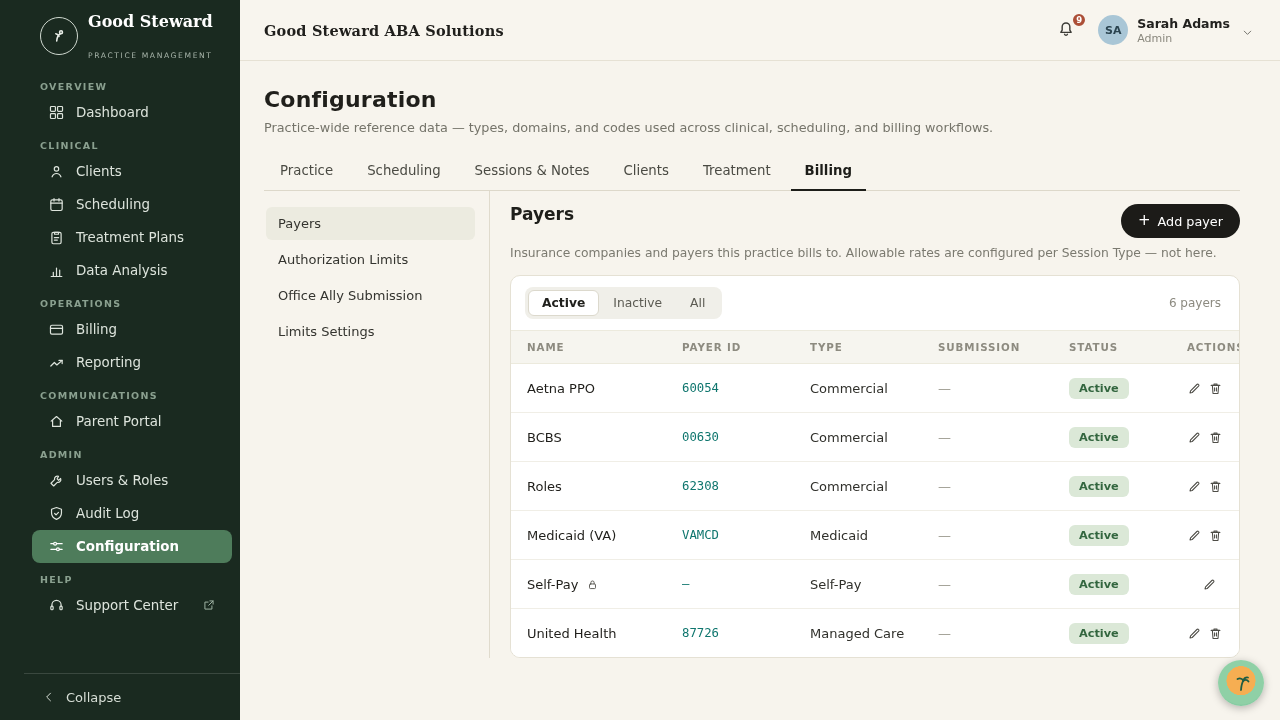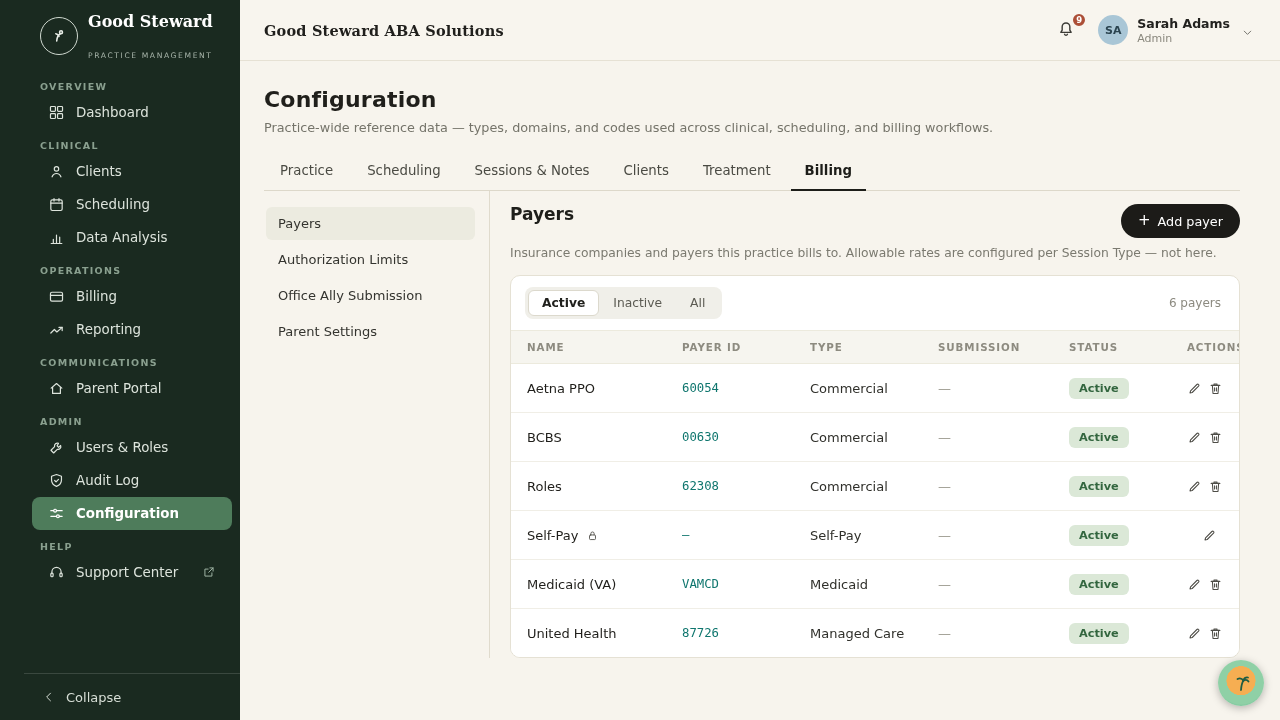--- a/index.html
+++ b/index.html
@@ -125,20 +125,28 @@
               <path d="M5.8 19.5c1.1-3.1 3.4-4.7 6.2-4.7s5.1 1.6 6.2 4.7"></path>
             </svg></span>
         <span>Clients</span>
       </div>
       <div class="nav-item">
         <span class="ic"><svg viewBox="0 0 24 24">
               <rect x="4" y="5.5" width="16" height="15" rx="2"></rect>
               <path d="M4 10.2h16M8.5 3.5v3.6M15.5 3.5v3.6"></path>
             </svg></span>
         <span>Scheduling</span>
+      </div>
+      <div class="nav-item">
+        <span class="ic"><svg viewBox="0 0 24 24">
+              <rect x="5.5" y="4.8" width="13" height="16" rx="2"></rect>
+              <path d="M9.2 4.8h5.6v2.6H9.2z"></path>
+              <path d="M9 12.2h6M9 15.6h4.2"></path>
+            </svg></span>
+        <span>Treatment Plans</span>
       </div>
       <div class="nav-item">
         <span class="ic"><svg viewBox="0 0 24 24">
               <path d="M4.5 20.5h15"></path>
               <path d="M7.5 20v-5.5M12 20V8.5M16.5 20v-8.5"></path>
             </svg></span>
         <span>Data Analysis</span>
       </div>
 
       <div class="nav-label">OPERATIONS</div>
@@ -249,21 +257,21 @@
         <div class="tab">Clients</div>
         <div class="tab">Treatment</div>
         <div class="tab active">Billing</div>
       </div>
 
       <div class="columns">
         <div class="subnav">
           <div class="subnav-item active">Payers</div>
           <div class="subnav-item">Authorization Limits</div>
           <div class="subnav-item">Office Ally Submission</div>
-          <div class="subnav-item">Parent Settings</div>
+          <div class="subnav-item">Limits Settings</div>
         </div>
 
         <div class="pane">
           <div class="pane-head">
             <h2 class="pane-title">Payers</h2>
             <button class="add-btn">
               <span class="plus">+</span>
               <span>Add payer</span>
             </button>
           </div>
@@ -372,63 +380,63 @@
                               <path d="M9.5 7V5h5v2"></path>
                               <path d="M7 7l1 13h8l1-13"></path>
                               <path d="M10.5 11v5M13.5 11v5"></path>
                             </svg></span>
                         </button>
                   </div>
                     </td>
                 </tr>
                 <tr>
                   <td>
+                      <div class="name-cell">Medicaid (VA)</div>
+                    </td>
+                  <td class="mono">VAMCD</td>
+                  <td>Medicaid</td>
+                  <td class="dash">—</td>
+                  <td><span class="badge-active">Active</span></td>
+                  <td>
+                      <div class="row-actions">
+                    <button class="icon-btn">
+                          <span class="ic"><svg viewBox="0 0 24 24">
+                              <path d="M4.8 19.2l.9-3.5L15.8 5.6a1.9 1.9 0 0 1 2.7 0l0 0a1.9 1.9 0 0 1 0 2.7L8.3 18.4z"></path>
+                            </svg></span>
+                        </button>
+                    <button class="icon-btn">
+                          <span class="ic"><svg viewBox="0 0 24 24">
+                              <path d="M5 7h14"></path>
+                              <path d="M9.5 7V5h5v2"></path>
+                              <path d="M7 7l1 13h8l1-13"></path>
+                              <path d="M10.5 11v5M13.5 11v5"></path>
+                            </svg></span>
+                        </button>
+                  </div>
+                    </td>
+                </tr>
+                <tr>
+                  <td>
                       <div class="name-cell">
                         <span>Self-Pay</span>
                         <span class="lock ic"><svg viewBox="0 0 24 24">
                             <rect x="6.5" y="11" width="11" height="8.5" rx="1.6"></rect>
                             <path d="M9 11V8.5a3 3 0 0 1 6 0V11"></path>
                           </svg></span>
                       </div>
                     </td>
                   <td class="mono">–</td>
                   <td>Self-Pay</td>
                   <td class="dash">—</td>
                   <td><span class="badge-active">Active</span></td>
                   <td>
                       <div class="row-actions">
                     <button class="icon-btn">
                           <span class="ic"><svg viewBox="0 0 24 24">
                               <path d="M4.8 19.2l.9-3.5L15.8 5.6a1.9 1.9 0 0 1 2.7 0l0 0a1.9 1.9 0 0 1 0 2.7L8.3 18.4z"></path>
-                            </svg></span>
-                        </button>
-                  </div>
-                    </td>
-                </tr>
-                <tr>
-                  <td>
-                      <div class="name-cell">Medicaid (VA)</div>
-                    </td>
-                  <td class="mono">VAMCD</td>
-                  <td>Medicaid</td>
-                  <td class="dash">—</td>
-                  <td><span class="badge-active">Active</span></td>
-                  <td>
-                      <div class="row-actions">
-                    <button class="icon-btn">
-                          <span class="ic"><svg viewBox="0 0 24 24">
-                              <path d="M4.8 19.2l.9-3.5L15.8 5.6a1.9 1.9 0 0 1 2.7 0l0 0a1.9 1.9 0 0 1 0 2.7L8.3 18.4z"></path>
-                            </svg></span>
-                        </button>
-                    <button class="icon-btn">
-                          <span class="ic"><svg viewBox="0 0 24 24">
-                              <path d="M5 7h14"></path>
-                              <path d="M9.5 7V5h5v2"></path>
-                              <path d="M7 7l1 13h8l1-13"></path>
-                              <path d="M10.5 11v5M13.5 11v5"></path>
                             </svg></span>
                         </button>
                   </div>
                     </td>
                 </tr>
                 <tr>
                   <td>
                       <div class="name-cell">United Health</div>
                     </td>
                   <td class="mono">87726</td>

